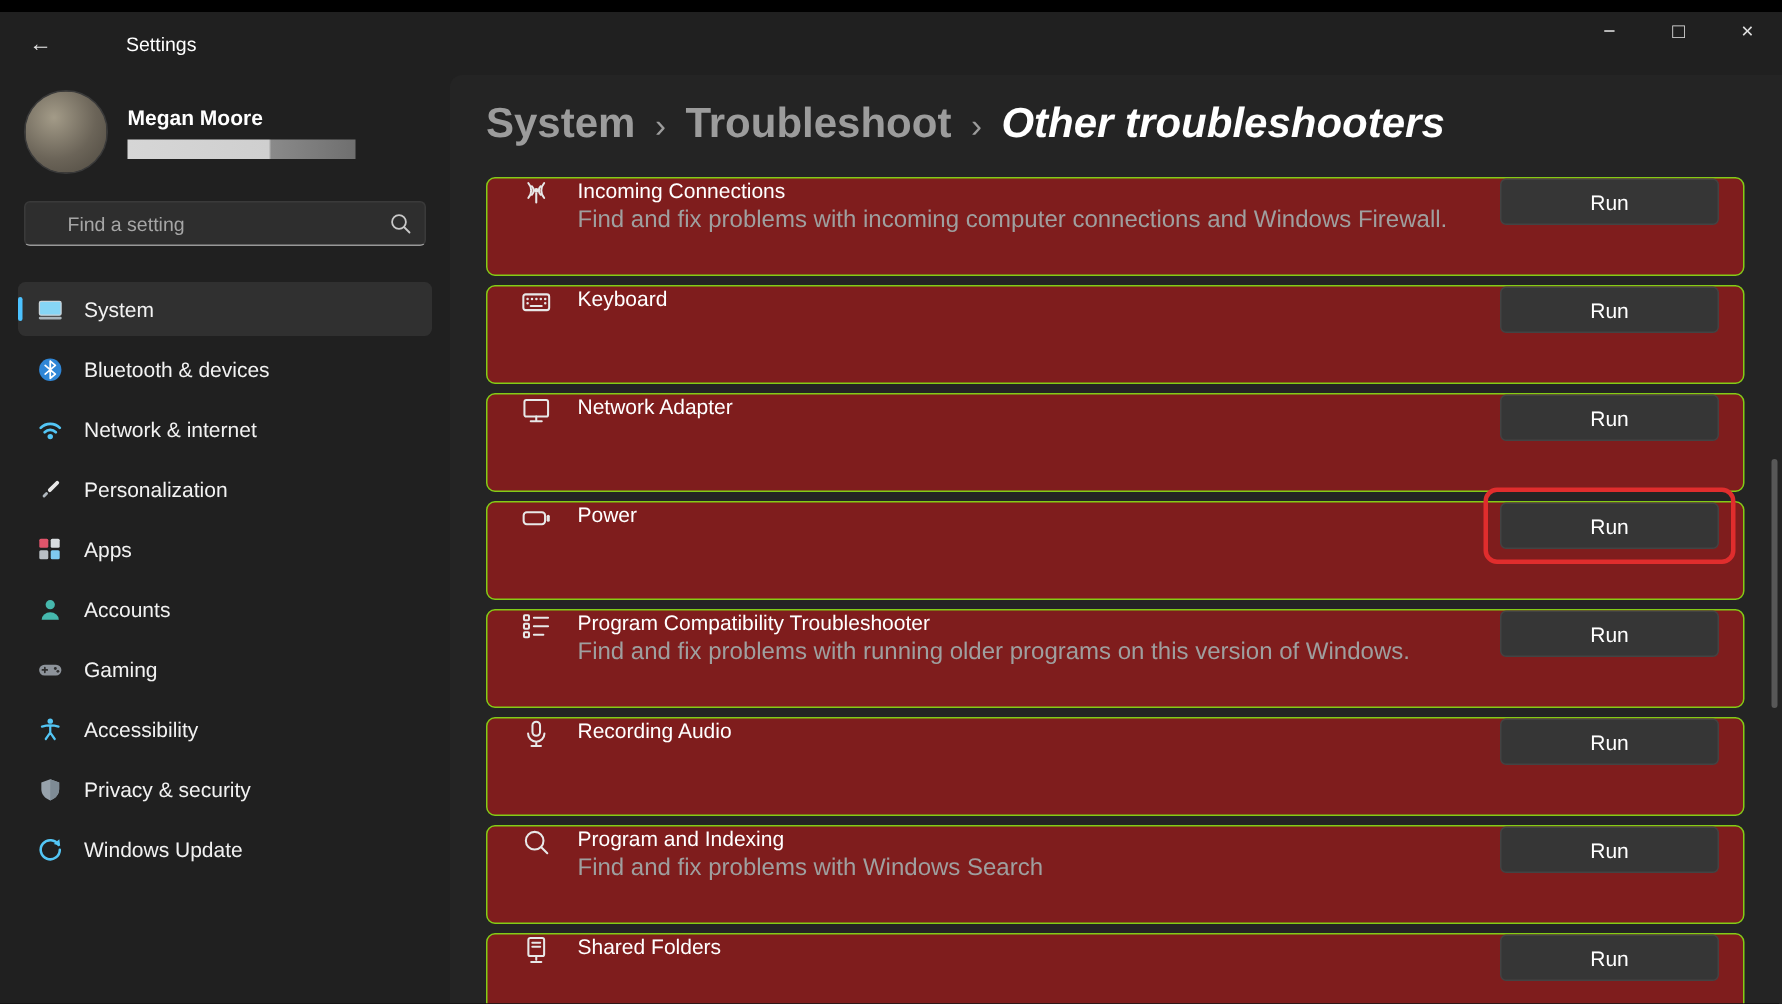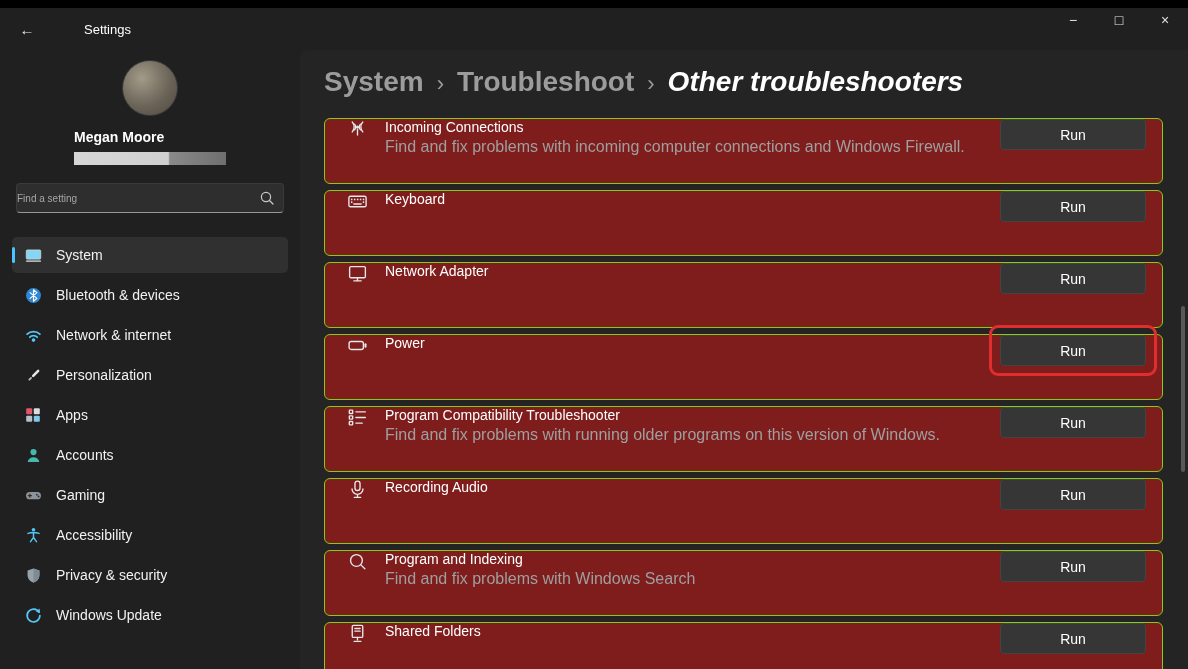--- a/index.html
+++ b/index.html
@@ -13,31 +13,31 @@
               border-radius:4px; font-size:15px; color:#e8e8e8; cursor:pointer; }
   .app-title { font-size:13px; color:#fff;margin-left:28px; }
   .win-controls { position:absolute; top:6px; right:0; display:flex; }
   .win-btn { width:46px; height:28px; display:flex; align-items:center; justify-content:center;
              font-size:14px; color:#e0e0e0; cursor:pointer; }
 
   .body-area { display:flex; height:619px; }
 
   
   .sidebar { width:300px; flex:none; }
-  .user-row { display:flex; align-items:center; gap:13px; margin:10px 16px 0;flex-direction:column; }
+  .user-row { display:flex; align-items:center; gap:13px; margin:10px 16px 0; }
   .avatar { width:56px; height:56px; border-radius:50%; flex:none;
             background:radial-gradient(circle at 35% 32%, #a39b88, #6b6458 55%, #4d483f 100%);
             border:1px solid #3a3a3a; }
   .user-name { font-size:14px; font-weight:700; }
   .skeleton-bar { width:152px; height:13px; margin-top:7px;
             background:linear-gradient(90deg,#d6d6d6 0%,#cfcfcf 62%,#8a8a8a 63%,#6f6f6f 100%); }
   .search-wrap { position:relative; margin:18px 16px 0; }
   .search-input { width:100%; height:30px; background:#2e2e2e; border:1px solid #3a3a3a;
-            border-bottom:1px solid #989898; border-radius:4px; color:#22c55e; font-size:10px;
-            padding:0 32px 0 0; outline:none; font-family:inherit; }
+            border-bottom:1px solid #989898; border-radius:4px; color:#22c55e; font-size:13px;
+            padding:0 32px 0 28px; outline:none; font-family:inherit; }
   .search-input::placeholder { color:#a6a6a6; }
   .search-glyph { position:absolute; right:9px; top:7px; width:16px; height:16px; }
 
   .nav { margin:24px 12px 0; display:flex; flex-direction:column; gap:4px; }
   .nav-item { position:relative; height:36px; display:flex; align-items:center; gap:14px;
               padding:0 12px; border-radius:5px; font-size:14px; cursor:pointer; }
   .nav-item.selected { background:rgba(255,255,255,.075); }
   .pill { position:absolute; left:0; top:10px; width:3px; height:16px; border-radius:2px; background:#4cc2ff; display:none; }
   .nav-item.selected .pill { display:block; }
   .nav-icon { width:18px; height:17px; display:flex; align-items:center; justify-content:center; flex:none; }

